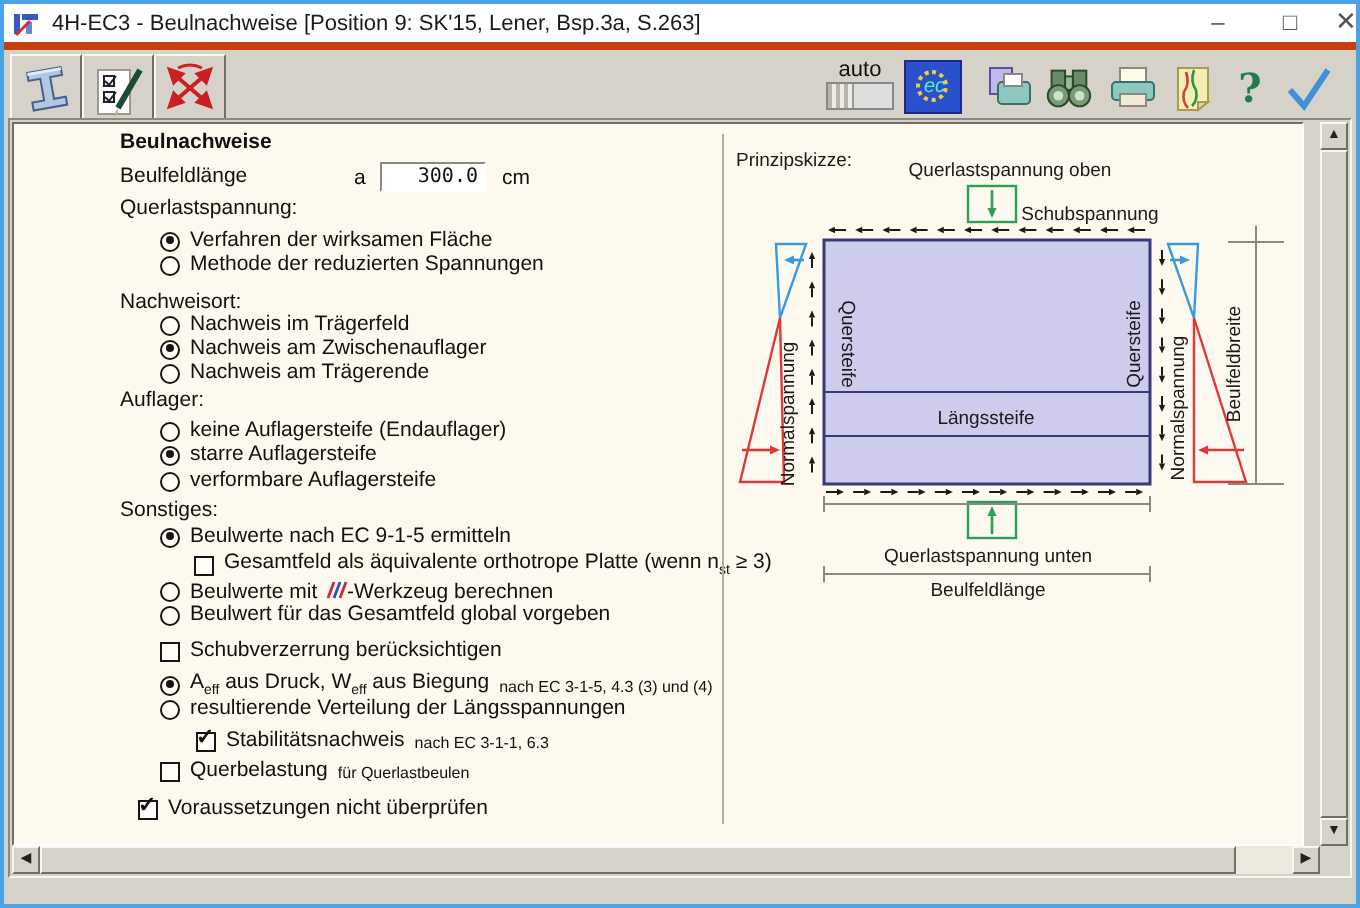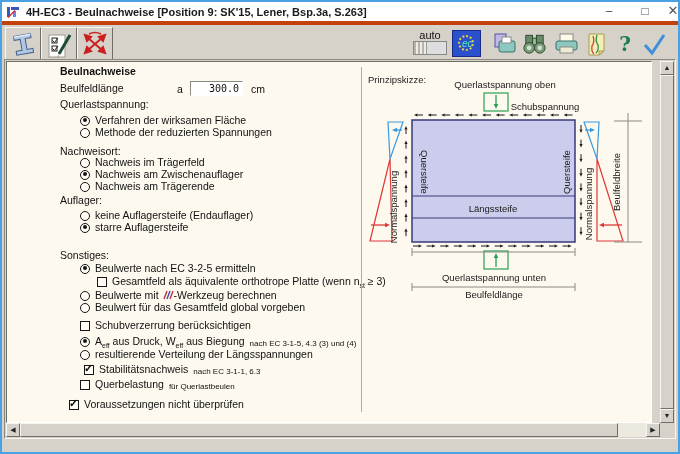--- a/index.html
+++ b/index.html
@@ -4,21 +4,21 @@
 <style>
   html,body{margin:0;padding:0;background:#9a9a9a;}
   *{box-sizing:border-box;}
   body{font-family:"Liberation Sans",sans-serif;}
   .window{position:relative;width:680px;height:454px;background:#d6d2ca;overflow:hidden;}
   .frame{position:absolute;inset:0;border:2px solid #4aa2e4;pointer-events:none;z-index:60;}
 
   
   .titlebar{position:absolute;left:2px;right:2px;top:2px;height:19px;background:#ffffff;display:flex;align-items:center;}
   .appicon{margin-left:4px;width:14px;height:14px;display:inline-block;}
-  .title{margin-left:6px;font-size:11px;color:#1a1a1a;white-space:nowrap;font-weight:bold;}
+  .title{margin-left:6px;font-size:11px;color:#1a1a1a;white-space:nowrap;}
   .wc{position:absolute;top:0;width:18px;height:18px;text-align:center;font-size:12px;line-height:18px;color:#555;}
   .wc.min{left:598px;}.wc.max{left:634px;}.wc.close{left:662px;font-size:13px;}
 
   
   .toolbar{position:absolute;left:2px;right:2px;top:21px;height:38px;background:#d6d2ca;border-top:4px solid #c2410c;}
   .tab{position:absolute;top:2px;width:36px;height:34px;background:#d6d2ca;border:1px solid;border-color:#f8f6f0 #6f6f68 #6f6f68 #f8f6f0;display:flex;align-items:center;justify-content:center;}
   .tab.active{height:37px;border-bottom:none;}
   .ico{position:absolute;top:5px;width:28px;height:27px;display:flex;align-items:center;justify-content:center;}
   .autoaus{position:absolute;left:411px;top:4px;width:34px;height:29px;text-align:center;cursor:pointer;}
   .autoaus .auto{display:block;font-size:11px;line-height:12px;color:#111;}
@@ -28,21 +28,21 @@
   .ecbtn{position:absolute;left:450px;top:5px;width:29px;height:27px;background:#2b50cc;border:1px solid #1a2a88;text-align:center;}
   .ecring{position:absolute;left:5px;top:4px;width:16px;height:16px;border:2px dotted #e8d040;border-radius:50%;}
   .eclabel{position:absolute;left:9px;top:7px;color:#55eec0;font-size:10px;font-style:italic;line-height:12px;}
   .help{font-family:"DejaVu Serif",serif;font-size:20px;font-weight:bold;color:#1d7d50;}
 
   
   .panel{position:absolute;left:4px;right:4px;top:59px;height:380px;background:#d6d2ca;border:1px solid;border-color:#8a8a82 #f8f6f0 #f8f6f0 #8a8a82;}
   .pane{position:absolute;left:1px;top:1px;width:646px;bottom:15px;background:#fdf9ee;border:1px solid;border-color:#6f6f68 #ffffff #ffffff #6f6f68;overflow:hidden;}
 
   
-  .row{position:absolute;display:flex;gap:5px;font-size:10.5px;line-height:11px;color:#111;align-items:flex-start;white-space:pre;padding-left:47px;}
+  .row{position:absolute;display:flex;gap:5px;font-size:10.5px;line-height:11px;color:#111;align-items:center;white-space:pre;padding-left:47px;}
   .row .lbl{white-space:pre;}
   .h{font-weight:bold;}
   .radio{flex:none;width:10px;height:10px;border:1.6px solid #151515;border-radius:50%;background:#fffdf6;position:relative;margin-top:0.5px;}
   .radio[data-checked="true"]::after{content:"";position:absolute;left:1.5px;top:1.5px;width:4px;height:4px;border-radius:50%;background:#151515;}
   .checkbox{flex:none;width:10px;height:10px;border:1.6px solid #151515;background:#fffdf6;position:relative;margin-top:0.5px;}
   .checkbox[data-checked="true"]::after{content:"✓";position:absolute;left:-1px;top:-3px;font-size:11px;font-weight:bold;color:#111;}
   .note{font-size:8px;padding-top:2px;color:#111;}
   sub{font-size:7px;line-height:1;}
   .field{position:absolute;width:53px;height:15px;border:1px solid;border-color:#8a8a82 #ffffff #ffffff #8a8a82;background:#fff;font-family:"DejaVu Sans Mono",monospace;font-size:10px;text-align:right;padding:0 3px;color:#111;}
   .sym{position:absolute;font-size:10.5px;color:#111;}
@@ -206,25 +206,29 @@
 
       <div class="row" style="left:6px;top:133px"><span>Auflager:</span></div>
       <div class="row" style="left:26px;top:148px">
         <span class="radio" data-checked="false"></span>
         <span class="lbl">keine Auflagersteife (Endauflager)</span>
       </div>
       <div class="row" style="left:26px;top:160px">
         <span class="radio" data-checked="true"></span>
         <span class="lbl">starre Auflagersteife</span>
       </div>
+      <div class="row" style="left:26px;top:173px">
+        <span class="radio" data-checked="false"></span>
+        <span class="lbl">verformbare Auflagersteife</span>
+      </div>
 
       <div class="row" style="left:6px;top:188px"><span>Sonstiges:</span></div>
       <div class="row" style="left:26px;top:201px">
         <span class="radio" data-checked="true"></span>
-        <span class="lbl">Beulwerte nach EC 3-2-5 ermitteln</span>
+        <span class="lbl">Beulwerte nach EC 9-1-5 ermitteln</span>
       </div>
       <div class="row" style="left:43px;top:214px">
         <span class="checkbox" data-checked="false"></span>
         <span class="lbl"><span>Gesamtfeld als äquivalente orthotrope Platte (wenn n</span><sub>st</sub><span> ≥ 3)</span></span>
       </div>
       <div class="row" style="left:26px;top:228px">
         <span class="radio" data-checked="false"></span>
         <span class="lbl"><span>Beulwerte mit </span><svg width="12" height="10" viewBox="0 0 12 10" style="vertical-align:-1px">
               <path d="M2 9 L5 1" stroke="#c03040" stroke-width="1.4"></path>
               <path d="M5 9 L8 1" stroke="#3050c0" stroke-width="1.4"></path>
@@ -242,21 +246,21 @@
       </div>
       <div class="row" style="left:26px;top:274px">
         <span class="radio" data-checked="true"></span>
         <span class="lbl"><span>A</span><sub>eff</sub><span> aus Druck, W</span><sub>eff</sub><span> aus Biegung</span></span>
         <span class="note">nach EC 3-1-5, 4.3 (3) und (4)</span>
       </div>
       <div class="row" style="left:26px;top:287px">
         <span class="radio" data-checked="false"></span>
         <span class="lbl">resultierende Verteilung der Längsspannungen</span>
       </div>
-      <div class="row" style="left:30px;top:302px">
+      <div class="row" style="left:44px;top:302px">
         <span class="checkbox" data-checked="true"></span>
         <span class="lbl">Stabilitätsnachweis</span>
         <span class="note">nach EC 3-1-1, 6.3</span>
       </div>
       <div class="row" style="left:26px;top:317px">
         <span class="checkbox" data-checked="false"></span>
         <span class="lbl">Querbelastung</span>
         <span class="note">für Querlastbeulen</span>
       </div>
       <div class="row" style="left:15px;top:337px">

